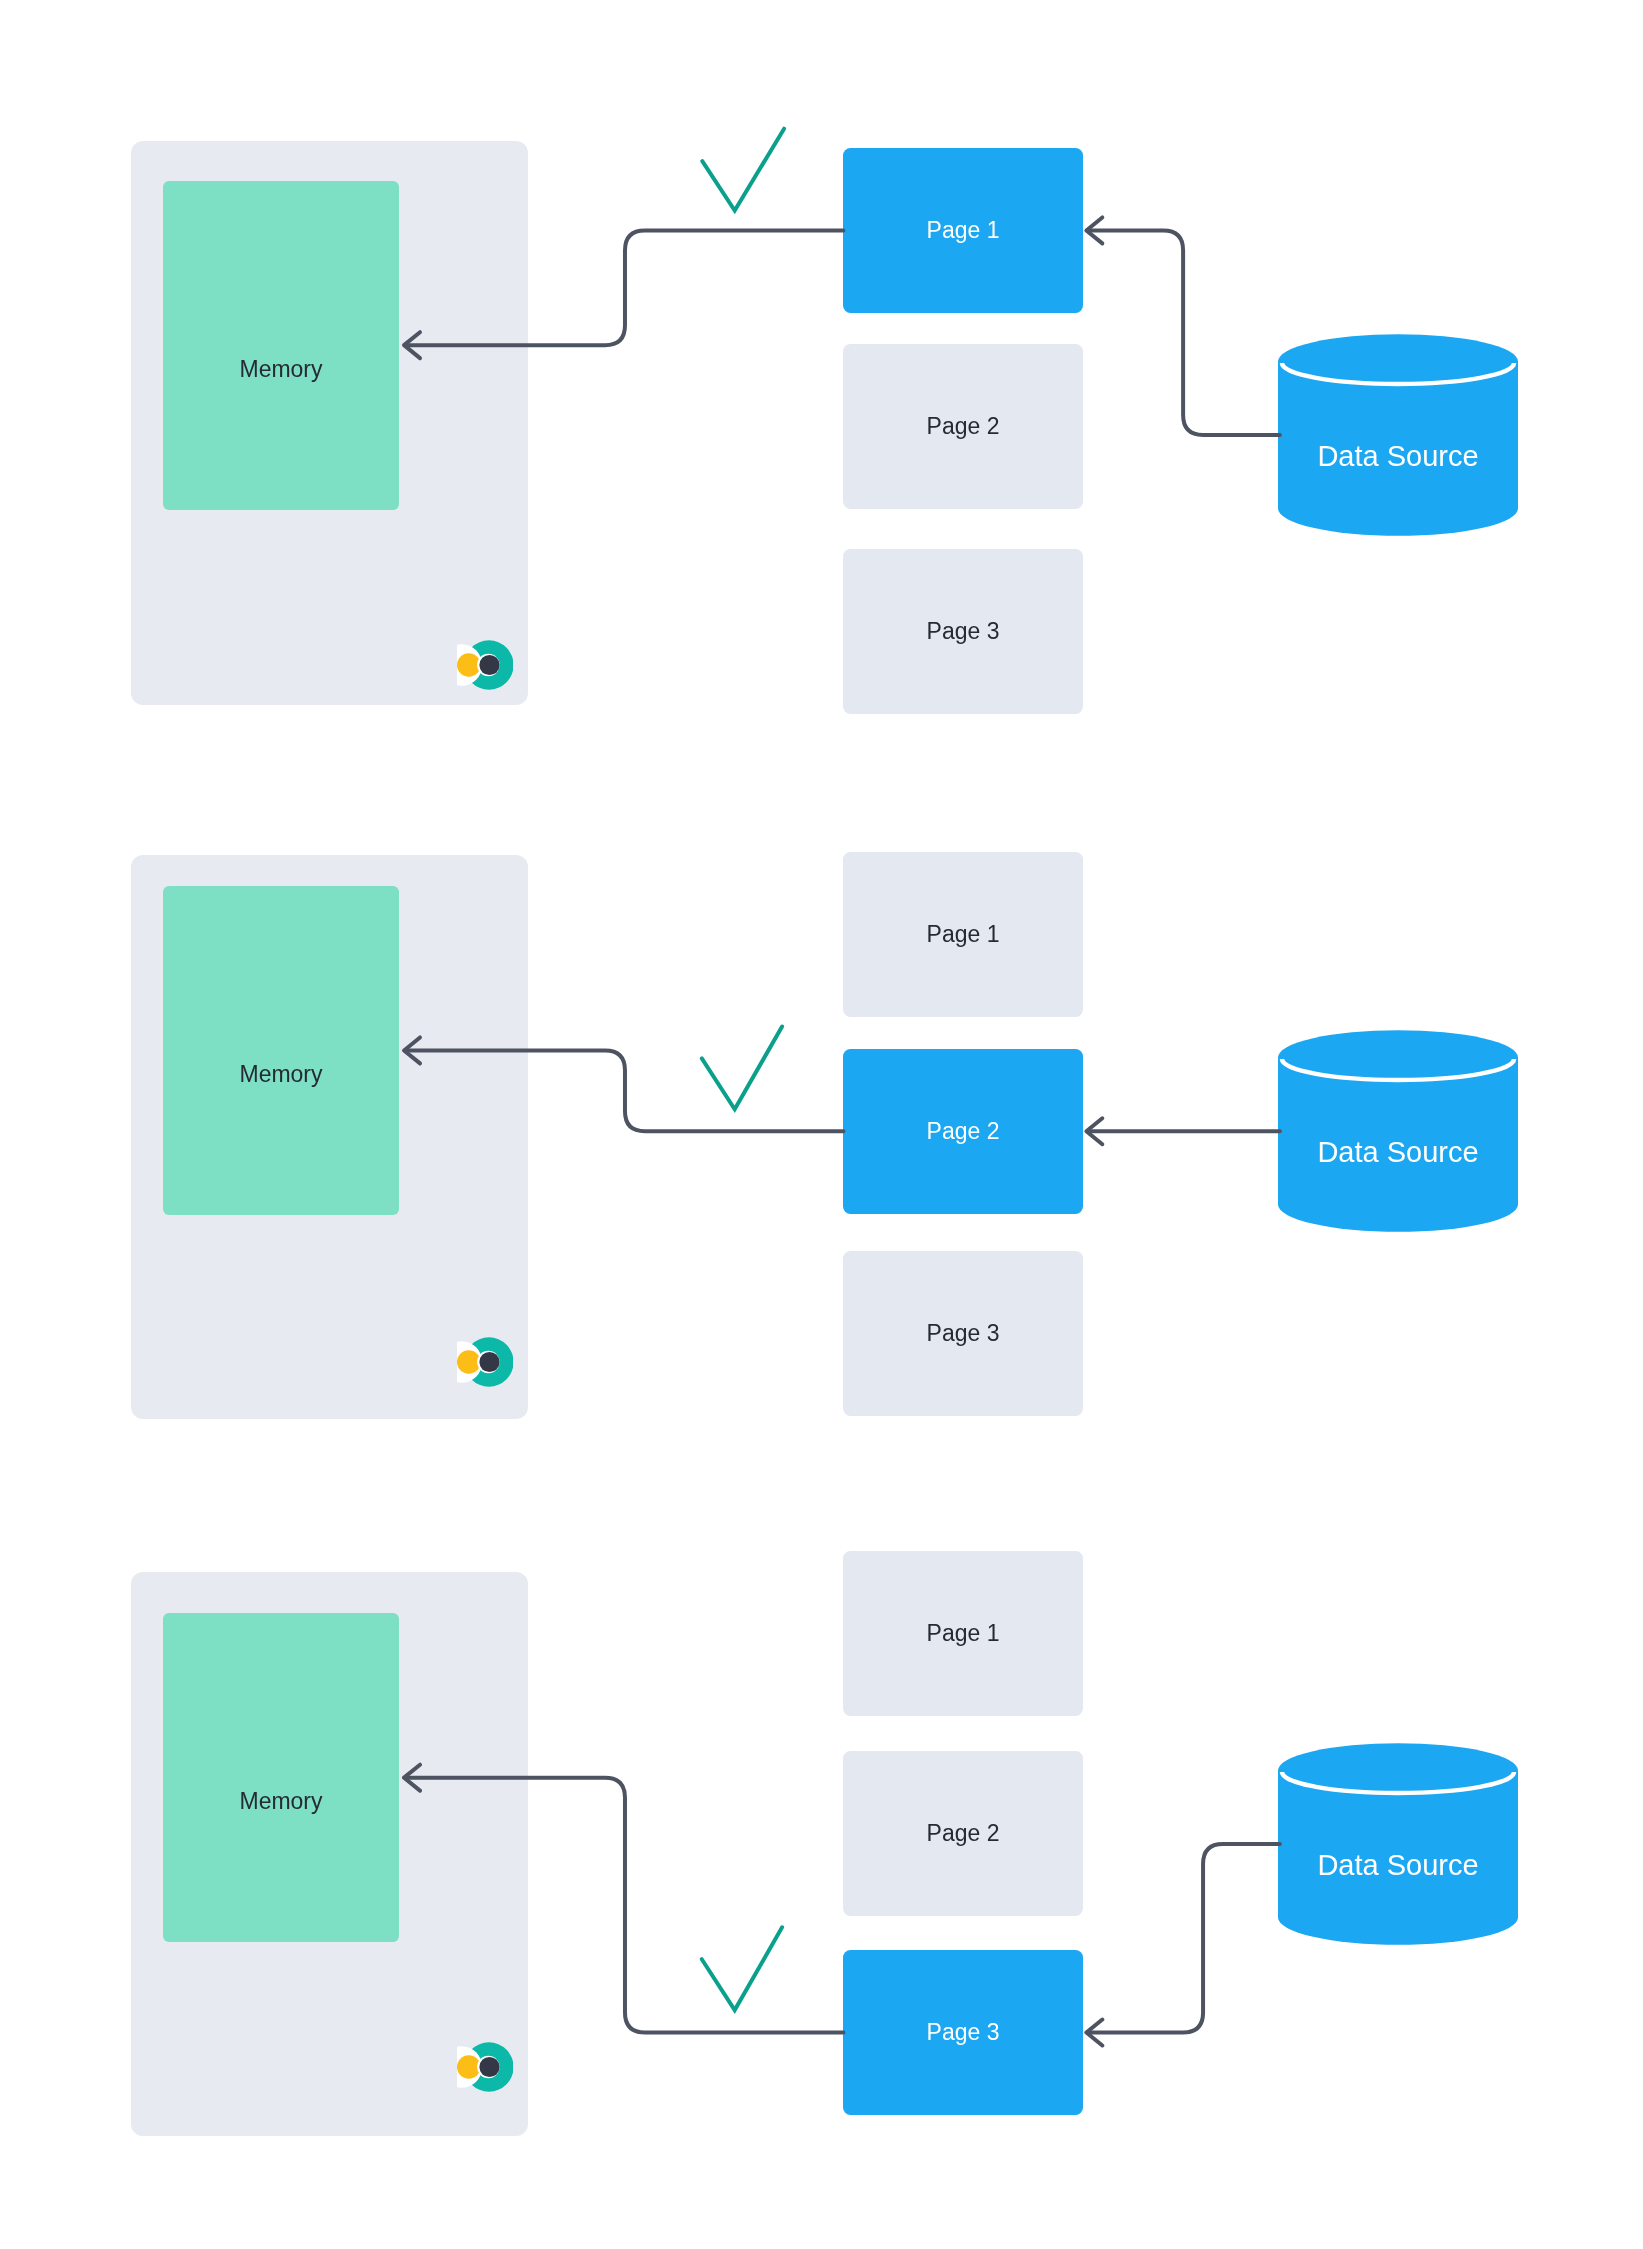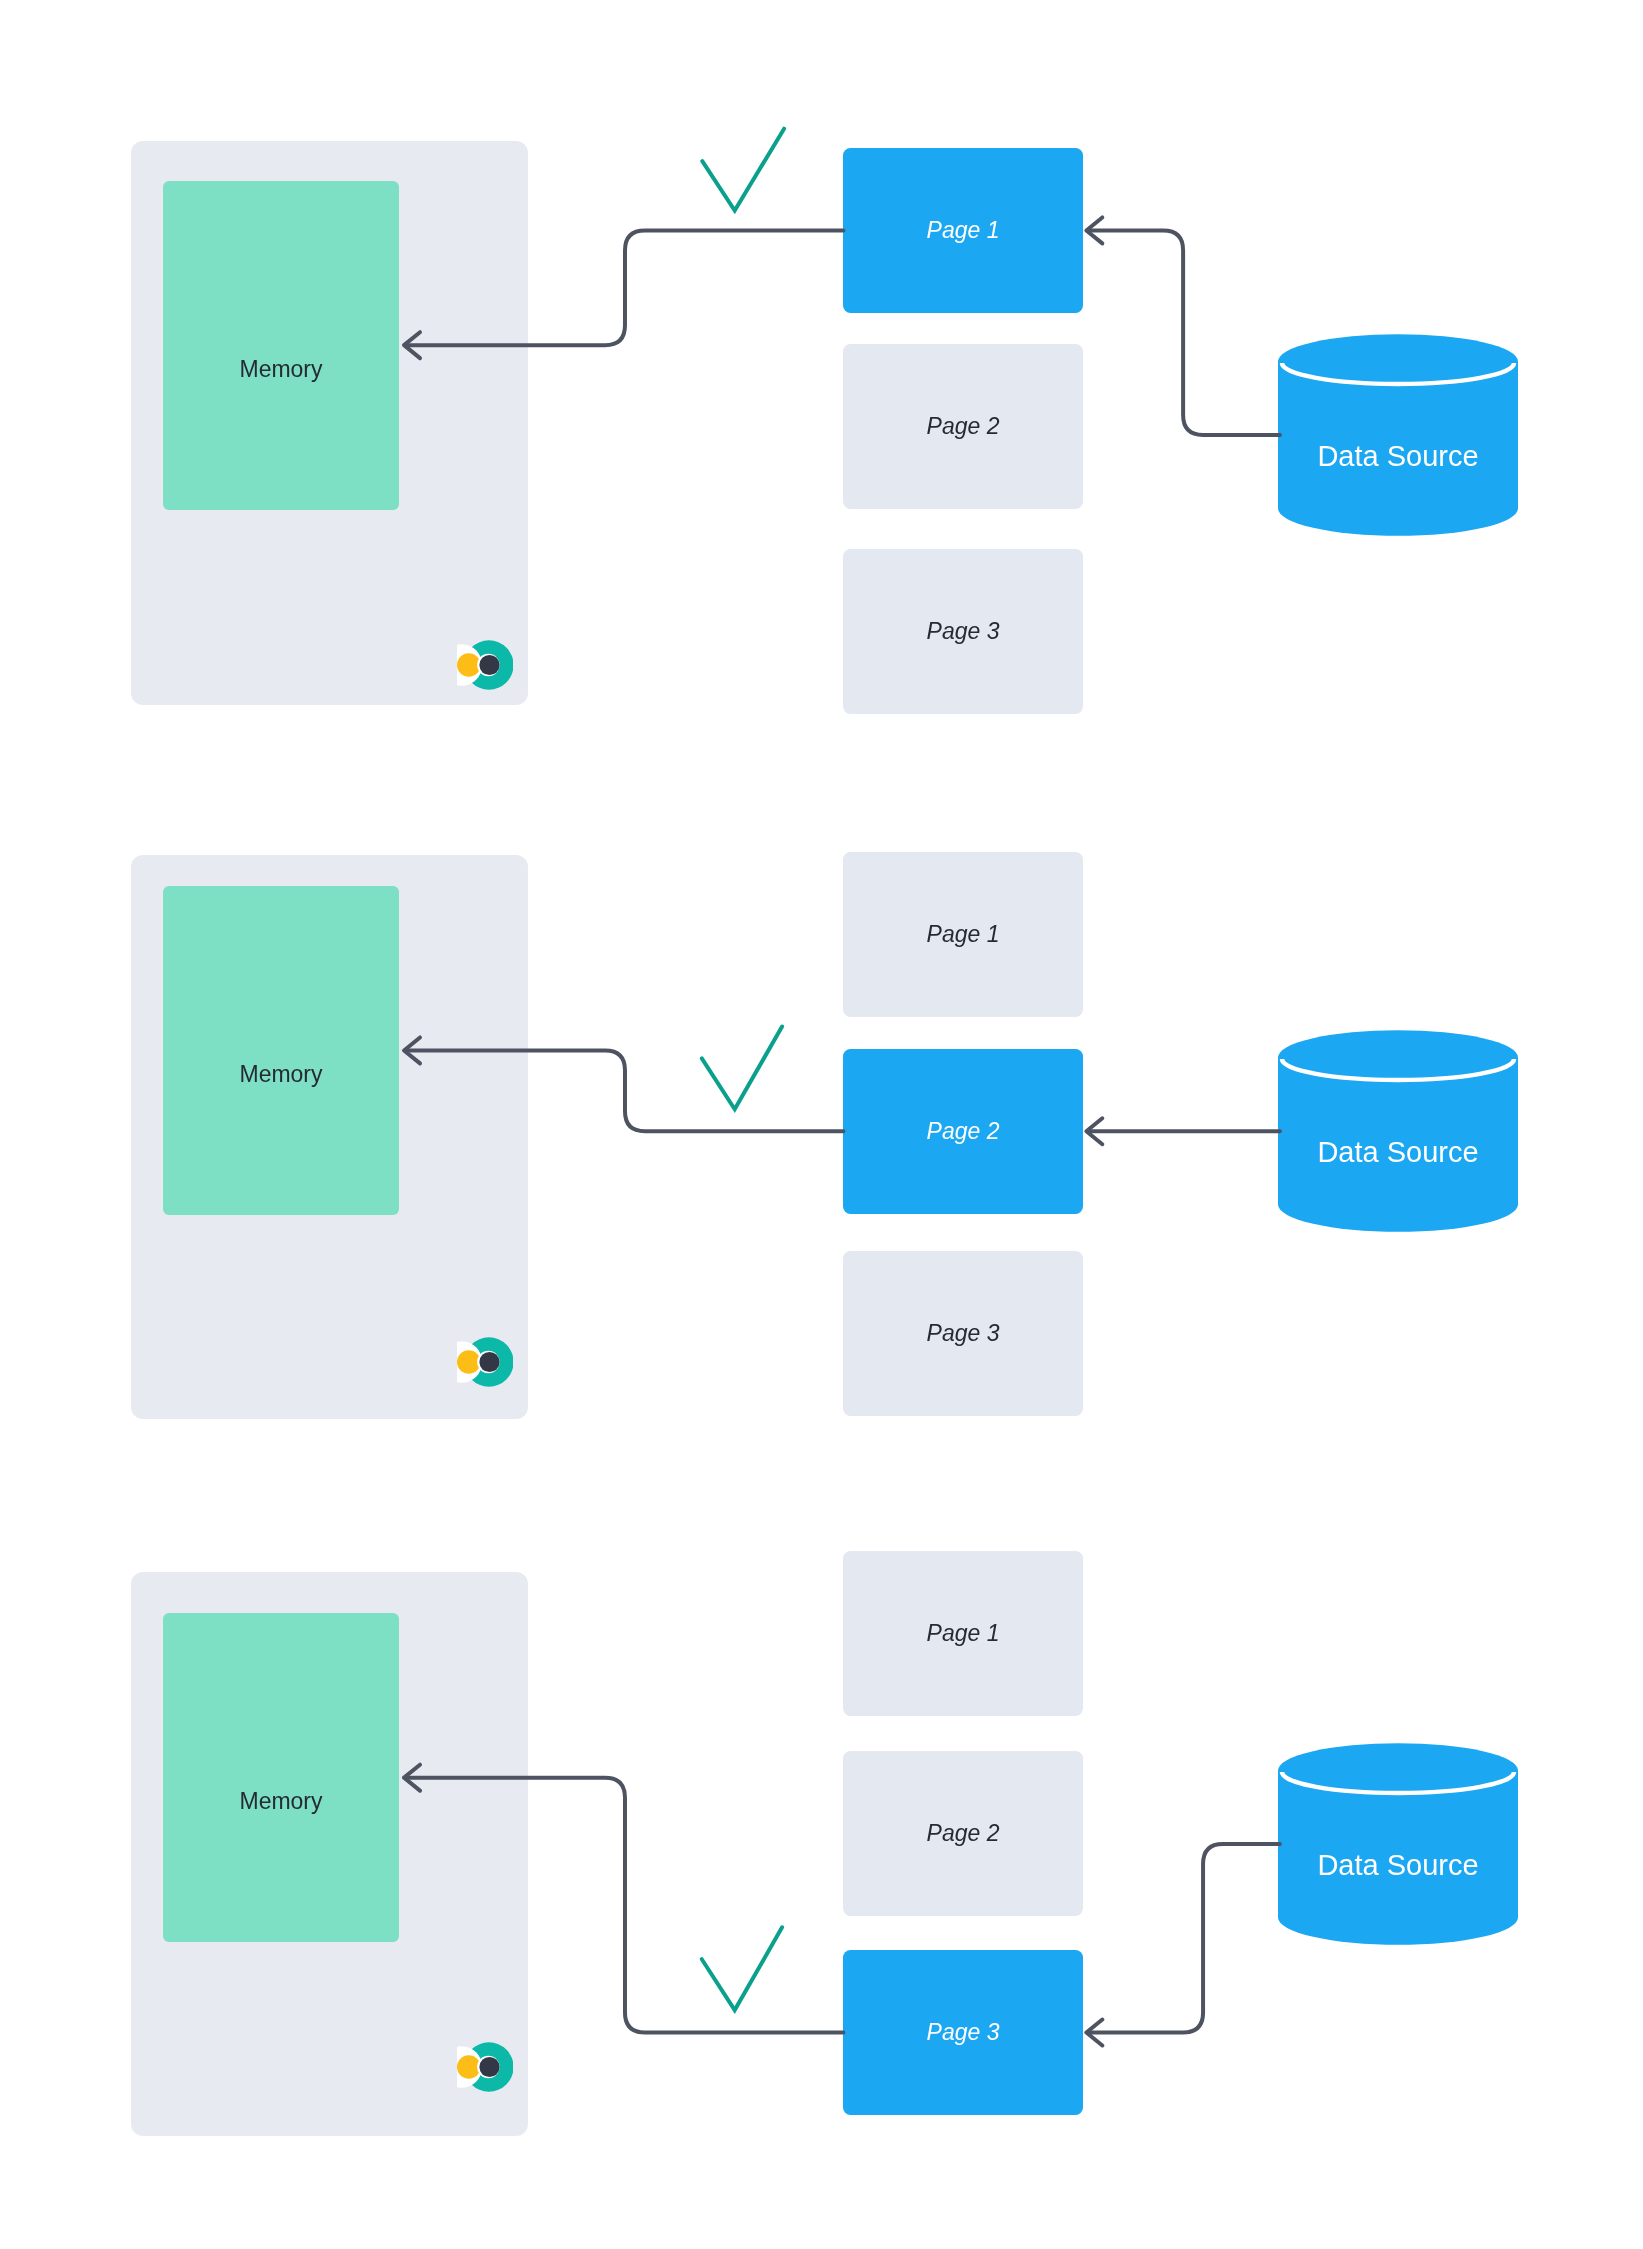--- a/index.html
+++ b/index.html
@@ -55,21 +55,20 @@
   .page-box{
     position:absolute;
     left:843px;
     width:240px;
     height:165px;
     border-radius:7.5px;
     background:var(--page);
     display:flex;
     align-items:center;
     justify-content:center;
-    font-style:italic;
   }
   .page-label{
     font-size:23px;
     color:var(--ink);
   }
   .page-box.active{background:var(--blue);}
   .page-box.active .page-label{color:var(--white);}
   .cylinder{
     position:absolute;
     left:1278px;

